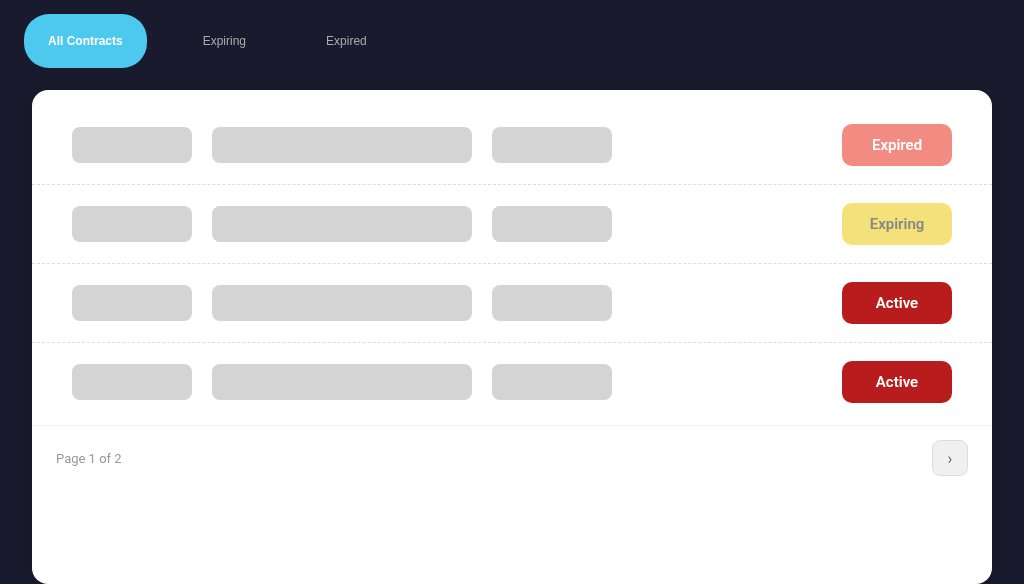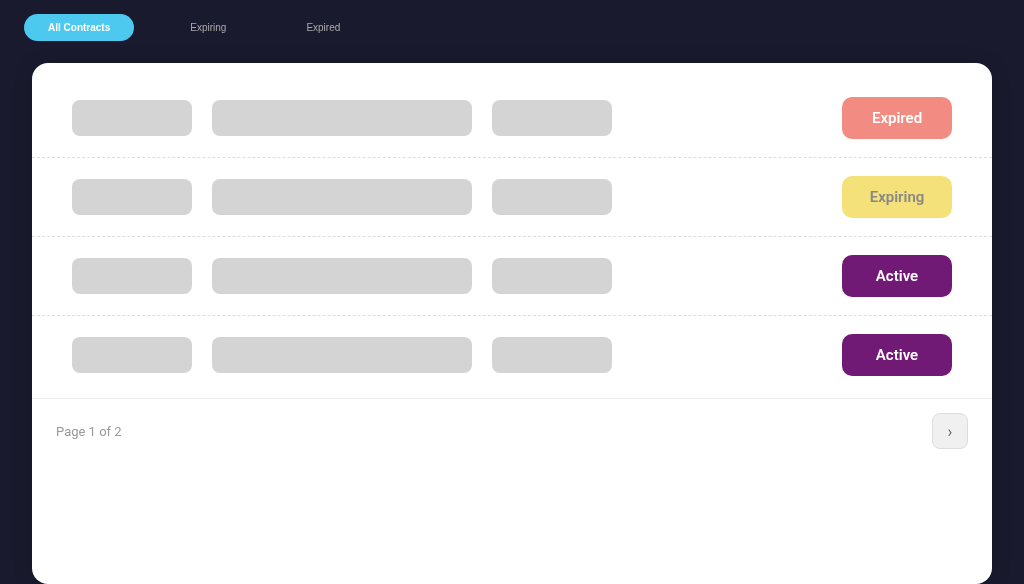--- a/index.html
+++ b/index.html
@@ -24,24 +24,24 @@
       width: 100%;
       background: #1a1a2e;
       display: flex;
       align-items: center;
       padding: 14px 24px;
       gap: 32px;
       flex-shrink: 0;
     }
 
     .nav-tab {
-      font-size: 10px;
+      font-size: 12px;
       font-weight: 500;
       cursor: pointer;
-      padding: 8px 24px;
+      padding: 20px 24px;
       border-radius: 25px;
       color: #aaa;
       border: none;
       background: transparent;
     }
 
     .nav-tab.active {
       background: #4dc8ef;
       color: #fff;
       font-weight: 600;
@@ -113,21 +113,21 @@
       background: #f28b82;
       color: #fff;
     }
 
     .status-expiring {
       background: #f5e179;
       color: #888;
     }
 
     .status-active {
-      background: #701a75;
+      background: #b91c1c;
       color: #fff;
     }
 
     .pagination-bar {
       display: flex;
       align-items: center;
       justify-content: space-between;
       padding: 14px 24px;
       border-top: 1px solid #eee;
       margin-top: 4px;

